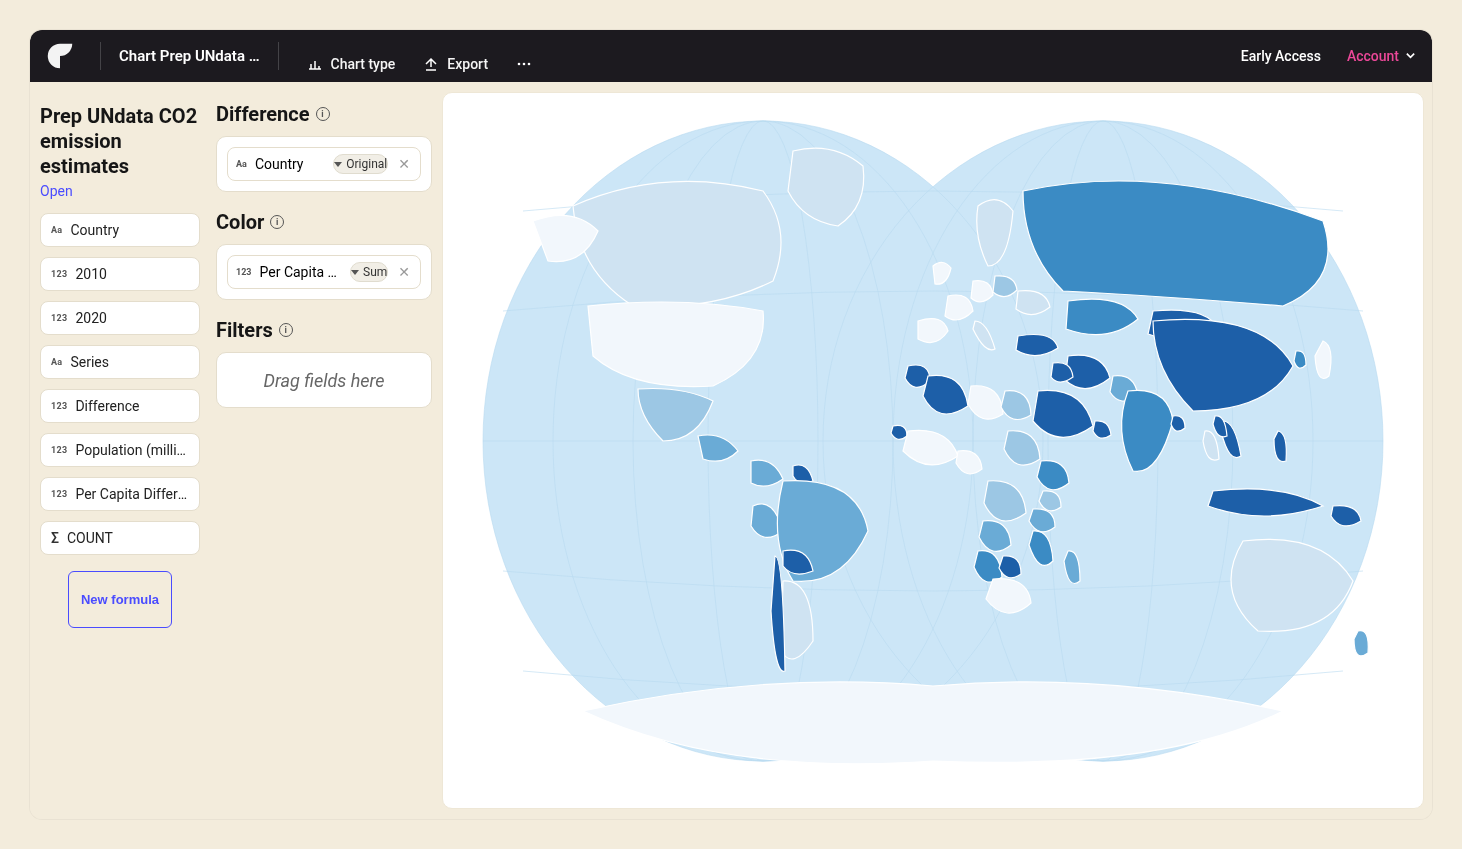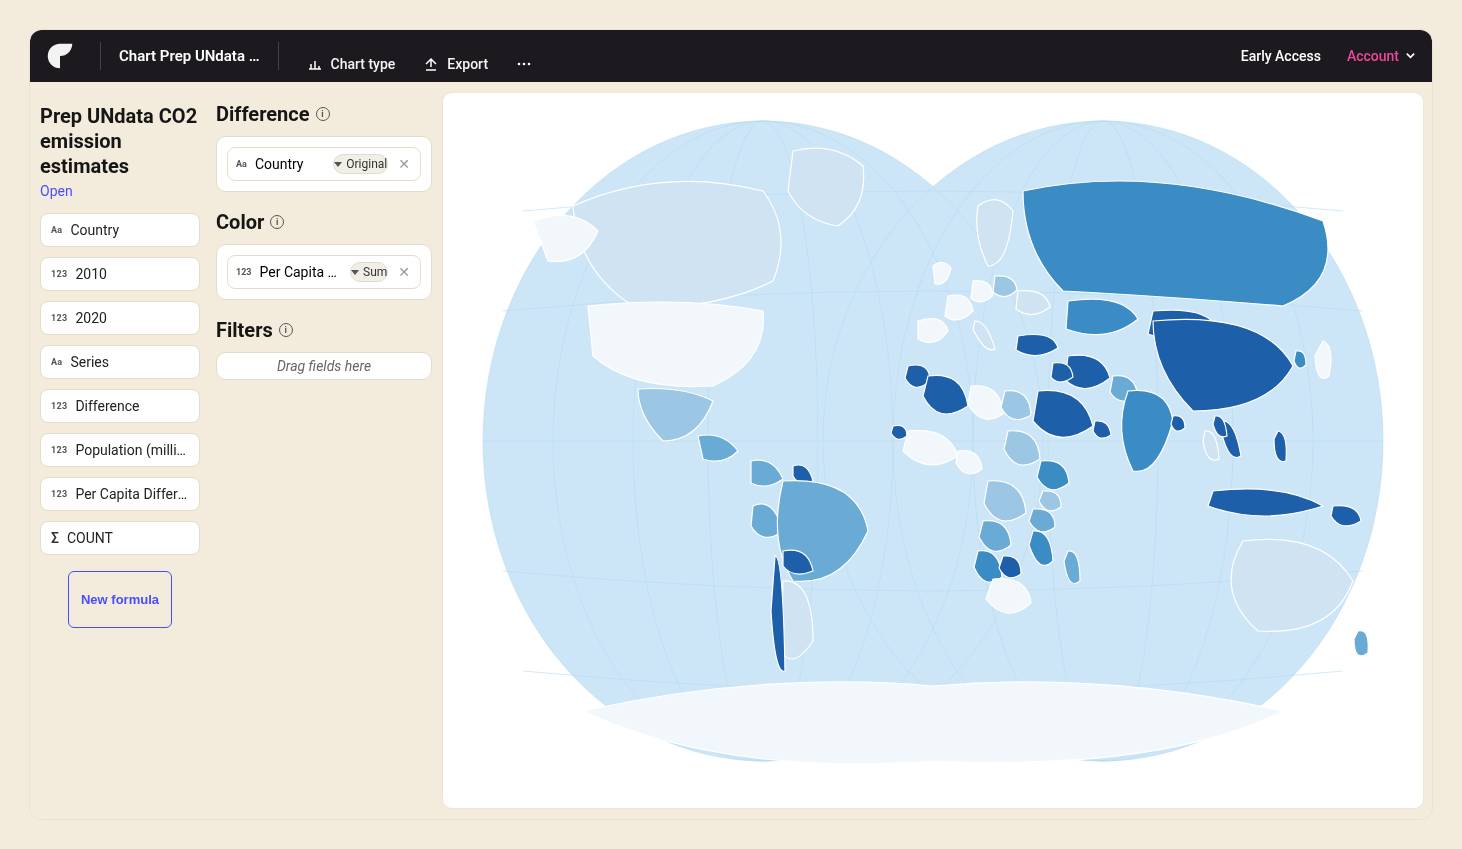--- a/index.html
+++ b/index.html
@@ -121,22 +121,22 @@
   }
   .drop-slot {
     background:#fff;
     border:1px solid #e4ddcc;
     border-radius:10px;
     padding:10px;
     margin-bottom:18px;
   }
   .drop-slot.empty {
     display:flex; align-items:center; justify-content:center;
-    font-style: italic; color:#666; font-size:14px;
-    height:28px;
+    font-style: italic; color:#666; font-size:18px;
+    height:56px;
   }
   .chip {
     display:flex; align-items:center; gap:8px;
     border:1px solid #e4ddcc; border-radius:8px;
     padding:6px 8px;
     font-size:14px;
   }
   .chip .type-badge { font-size:9px; font-weight:700; color:#555;}
   .chip-label { flex:1; white-space:nowrap; overflow:hidden; text-overflow:ellipsis; }
   .agg-badge {

